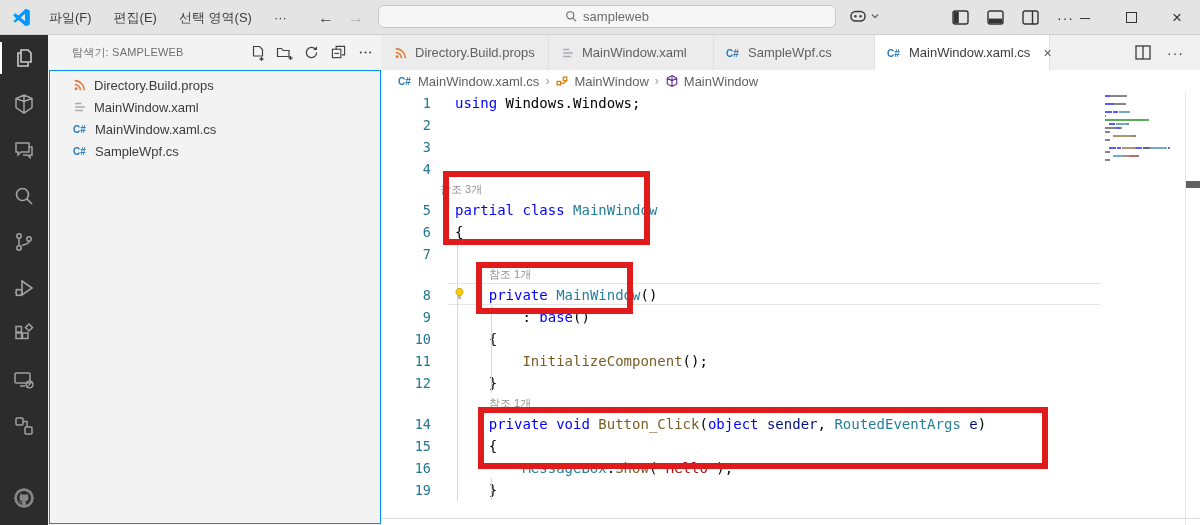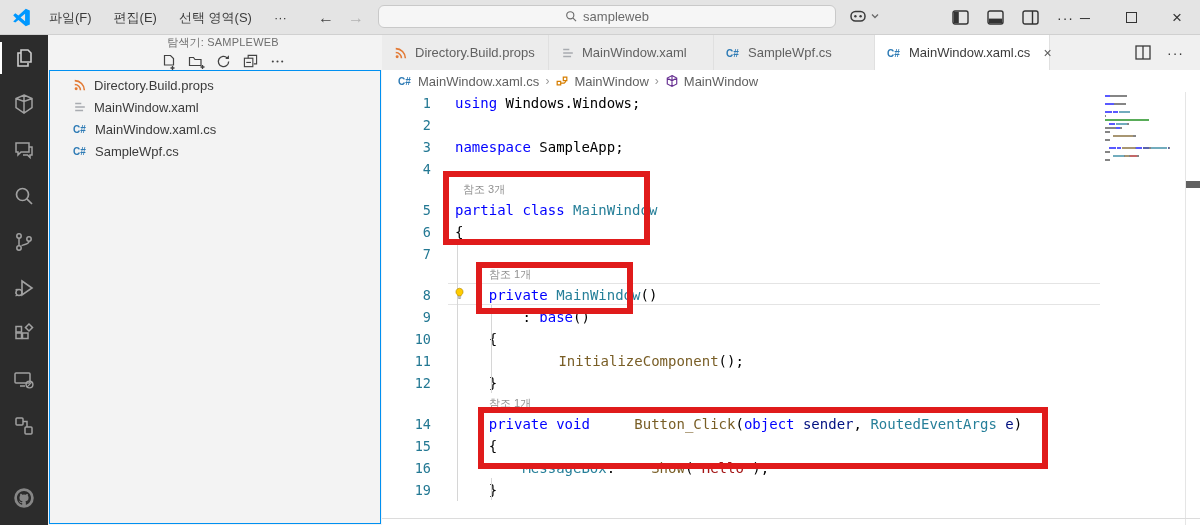--- a/index.html
+++ b/index.html
@@ -24,21 +24,21 @@
   .max-glyph{display:inline-block;width:9px;height:9px;border:1.2px solid #333;}
   
   .activitybar{position:absolute;left:0;top:35px;width:48px;height:490px;background:#2c2c2c;}
   .act-item{width:48px;height:46px;display:flex;align-items:center;justify-content:center;position:relative;}
   .act-item svg{opacity:.82;}
   .act-item.active svg{opacity:1;}
   .act-item.active:before{content:"";position:absolute;left:0;top:7px;bottom:7px;width:2px;background:#fff;}
   .act-bottom{position:absolute;bottom:4px;left:0;}
   
   .sidebar{position:absolute;left:48px;top:35px;width:334px;height:490px;background:#f3f3f3;box-sizing:border-box;}
-  .sb-header{height:35px;display:flex;align-items:center;padding:0 8px 0 24px;flex-direction:column;}
+  .sb-header{height:35px;display:flex;align-items:center;padding:0 8px 0 24px;}
   .sb-title{font-size:11px;color:#6f6f6f;flex:1;letter-spacing:.2px;}
   .sb-actions{display:flex;align-items:center;gap:10px;}
   .sb-actions .icn{width:17px;height:17px;display:flex;align-items:center;justify-content:center;}
   .sb-content{position:absolute;left:1px;top:35px;right:1px;bottom:1px;border:1.5px solid #0090f1;
     box-sizing:border-box;background:#f3f3f3;padding-top:3px;}
   .file-row{height:22px;display:flex;align-items:center;padding-left:23px;gap:7px;font-size:13px;color:#3b3b3b;}
   
   .editor{position:absolute;left:382px;top:35px;right:0;bottom:0;background:#fff;}
   .tabbar{position:absolute;left:0;top:0;right:0;height:35px;background:#f0f0f0;display:flex;}
   .tab{height:35px;display:flex;align-items:center;padding:0 10px 0 12px;gap:7px;font-size:13px;
@@ -50,21 +50,21 @@
     align-items:center;padding-left:16px;font-size:13px;color:#616161;gap:4px;}
   .crumb{display:flex;align-items:center;gap:5px;}
   .crumb-sep{color:#9a9a9a;font-size:12px;padding:0 2px;}
   .codewrap{position:absolute;left:0;top:57px;right:0;bottom:0;background:#fff;overflow:hidden;
     font-family:"DejaVu Sans Mono","Liberation Mono",monospace;font-size:14px;}
   .crow{display:flex;height:22px;line-height:22px;white-space:pre;}
   .lensrow{height:19px;line-height:19px;font-family:"Liberation Sans","DejaVu Sans",sans-serif;
     font-size:11px;color:#919191;}
   .lnum{width:49px;text-align:right;color:#237893;flex:none;font-size:13.5px;}
   .ccontent{margin-left:24px;}
-  .tok-kw{color:var(--kw);} .tok-ty{color:var(--ty);} .tok-fn{color:var(--fn);margin-left:36px;}
+  .tok-kw{color:var(--kw);} .tok-ty{color:var(--ty);} .tok-fn{color:var(--fn);}
   .tok-prm{color:var(--prm);} .tok-cm{color:var(--cm);} .tok-str{color:var(--str);} .tok-pl{color:#000;}
   .overlay{position:absolute;inset:0;pointer-events:none;}
   .red-box{position:absolute;border:6px solid var(--annot);box-sizing:border-box;}
   .cur-line{position:absolute;border-top:1px solid #e4e4e4;border-bottom:1px solid #e4e4e4;box-sizing:border-box;}
   .iguide{position:absolute;width:1px;background:#d6d6d6;}
   .bulb{position:absolute;width:13px;height:13px;}
   .minimap{position:absolute;}
   .mm-row{position:absolute;height:2px;display:flex;}
   .mm-seg{height:2px;margin-right:0;}
   .vsep{position:absolute;width:1px;background:#e5e5e5;}
@@ -379,23 +379,23 @@
             <svg width="14" height="14" viewBox="0 0 16 16">
               <path fill="none" stroke="#652d90" stroke-width="1.3" d="M8 1.8l5.4 2.8v6.8L8 14.2l-5.4-2.8V4.6zM8 1.8v6M2.6 4.6l5.4 3.2 5.4-3.2M8 7.8v6.4"></path>
             </svg>
           </span>
           <span>MainWindow</span>
         </span>
       </div>
     <div class="codewrap" id="codewrap">
         <div class="crow"><span class="lnum">1</span><span class="ccontent"><span class="tok-kw">using</span><span class="tok-pl"> Windows.Windows;</span></span></div>
         <div class="crow"><span class="lnum">2</span><span class="ccontent"></span></div>
-        <div class="crow"><span class="lnum">3</span><span class="ccontent"><span class="tok-kw">namespace</span><span class="tok-pl"> SampleApp;</span></span></div>
+        <div class="crow"><span class="lnum">3</span></div>
         <div class="crow"><span class="lnum">4</span><span class="ccontent"></span></div>
-        <div class="lensrow" style="padding-left: 73px; margin-left: 8px;">참조 3개</div>
+        <div class="lensrow" style="padding-left: 58px;">참조 3개</div>
         <div class="crow"><span class="lnum">5</span><span class="ccontent"><span class="tok-kw">partial</span><span class="tok-pl"> </span><span class="tok-kw">class</span><span class="tok-pl"> </span><span class="tok-ty">MainWindow</span></span></div>
         <div class="crow"><span class="lnum">6</span><span class="ccontent"><span class="tok-pl">{</span></span></div>
         <div class="crow"><span class="lnum">7</span></div>
         <div class="lensrow" style="padding-left: 107px;">참조 1개</div>
         <div class="crow"><span class="lnum">8</span><span class="ccontent"><span class="tok-pl">    </span><span class="tok-kw">private</span><span class="tok-pl"> </span><span class="tok-ty">MainWindow</span><span class="tok-pl">()</span></span></div>
         <div class="crow"><span class="lnum">9</span><span class="ccontent"><span class="tok-pl">        : </span><span class="tok-kw">base</span><span class="tok-pl">()</span></span></div>
         <div class="crow"><span class="lnum">10</span><span class="ccontent"><span class="tok-pl">    {</span></span></div>
         <div class="crow"><span class="lnum">11</span><span class="ccontent"><span class="tok-pl">        </span><span class="tok-fn">InitializeComponent</span><span class="tok-pl">();</span></span></div>
         <div class="crow"><span class="lnum">12</span><span class="ccontent"><span class="tok-pl">    }</span></span></div>
         <div class="lensrow" style="padding-left: 107px;">참조 1개</div>

